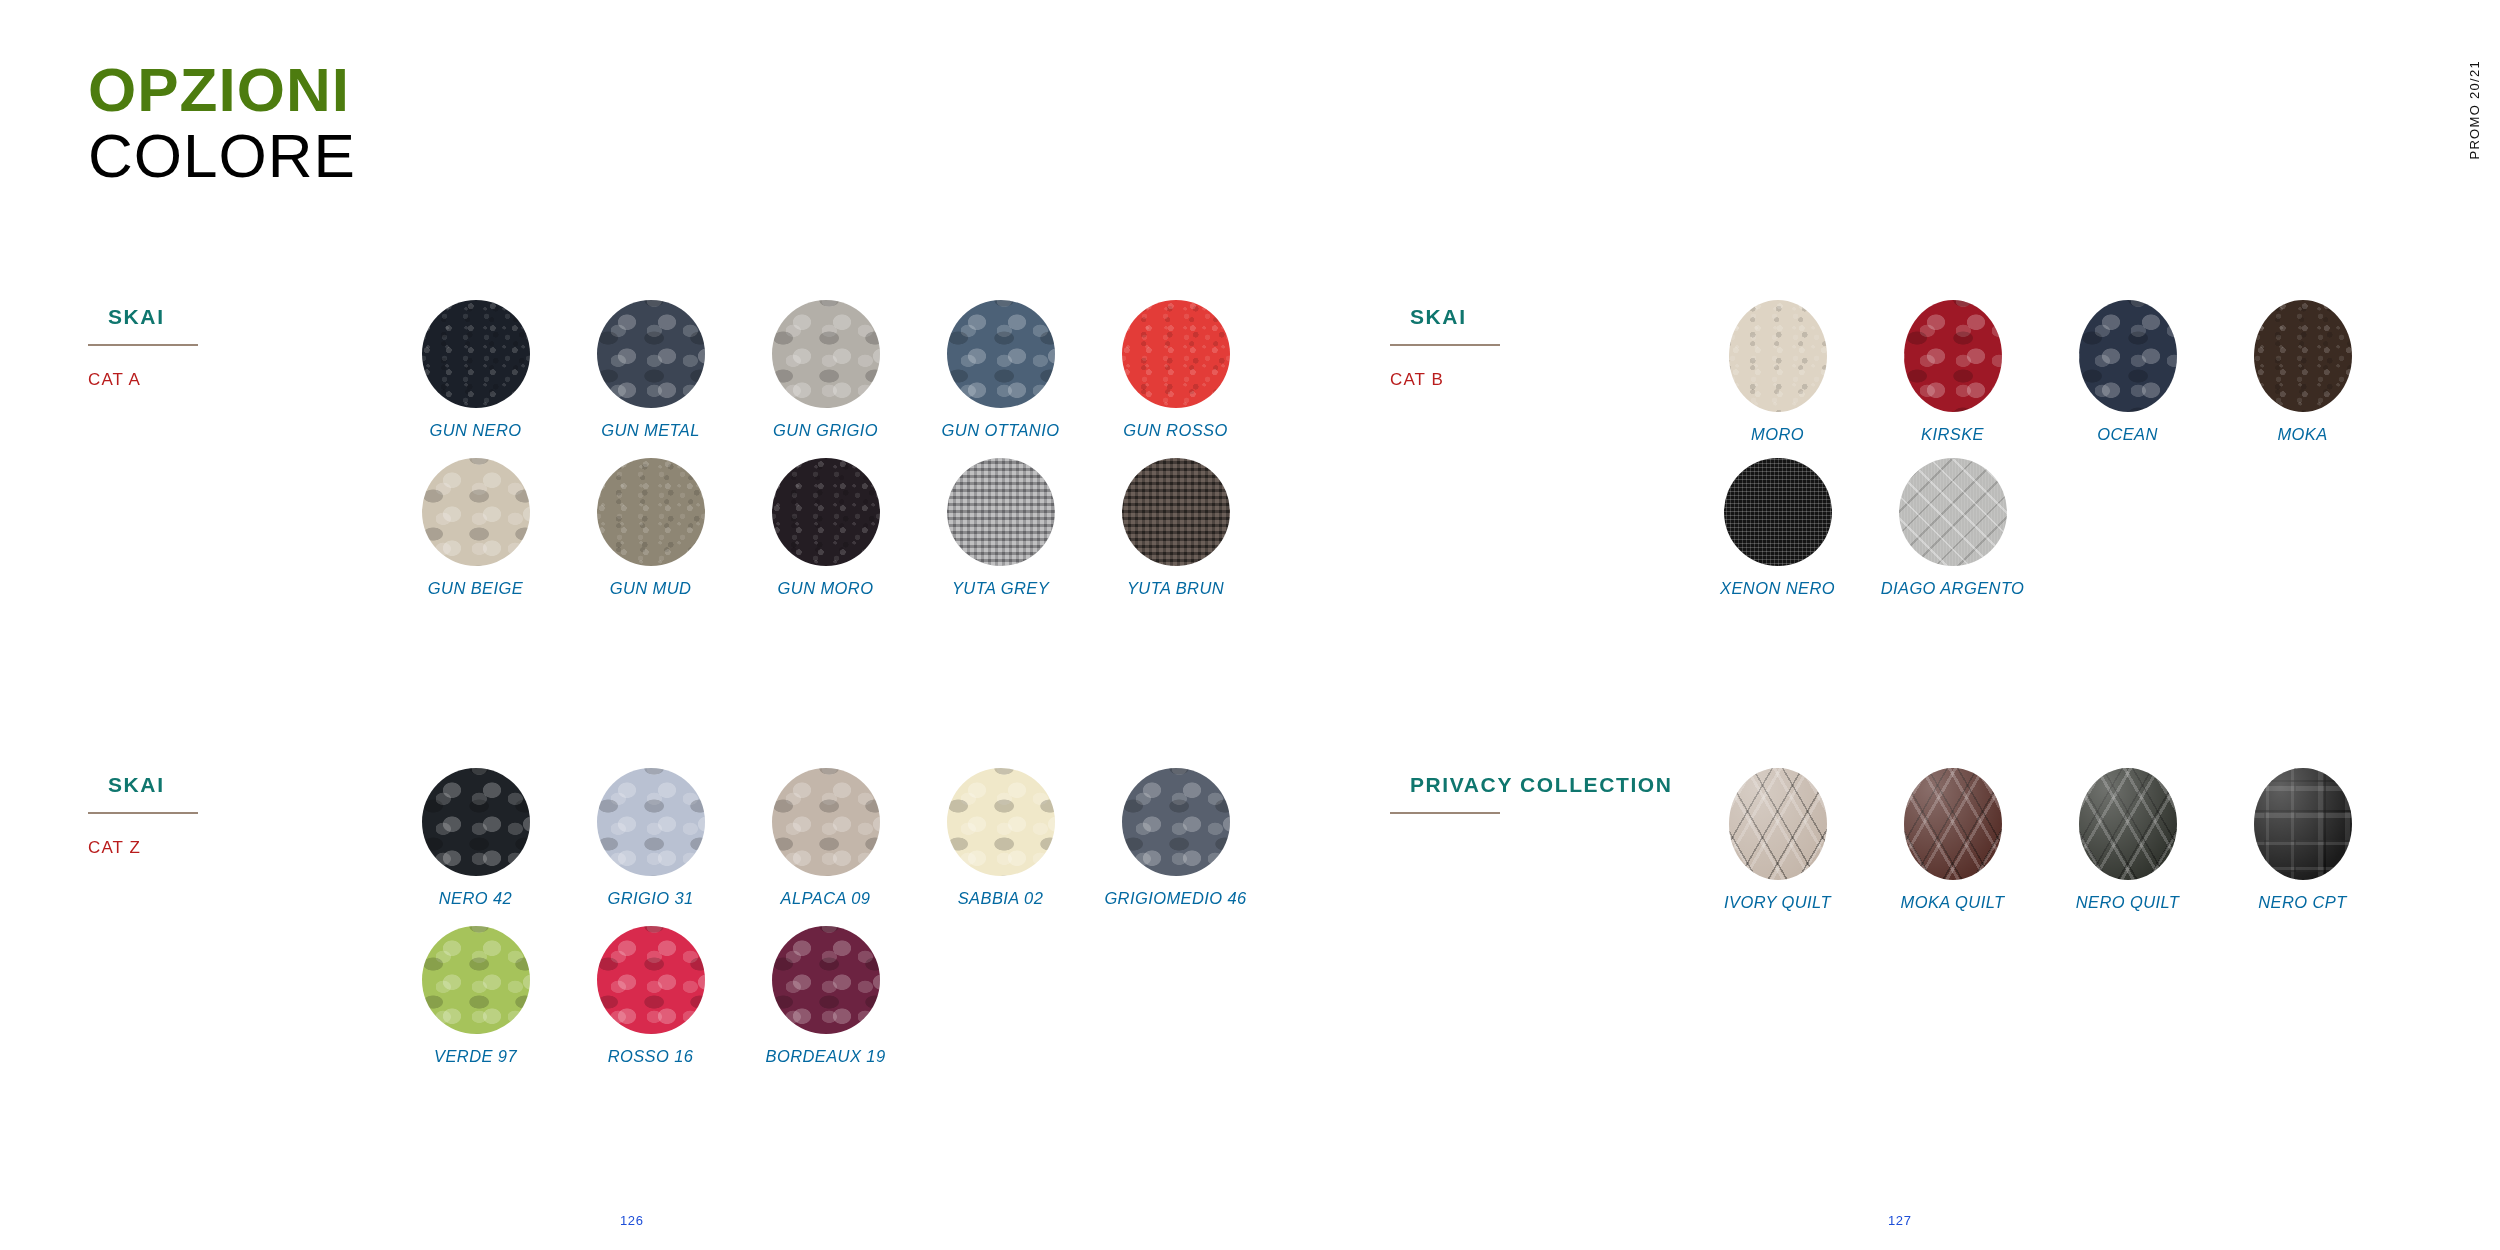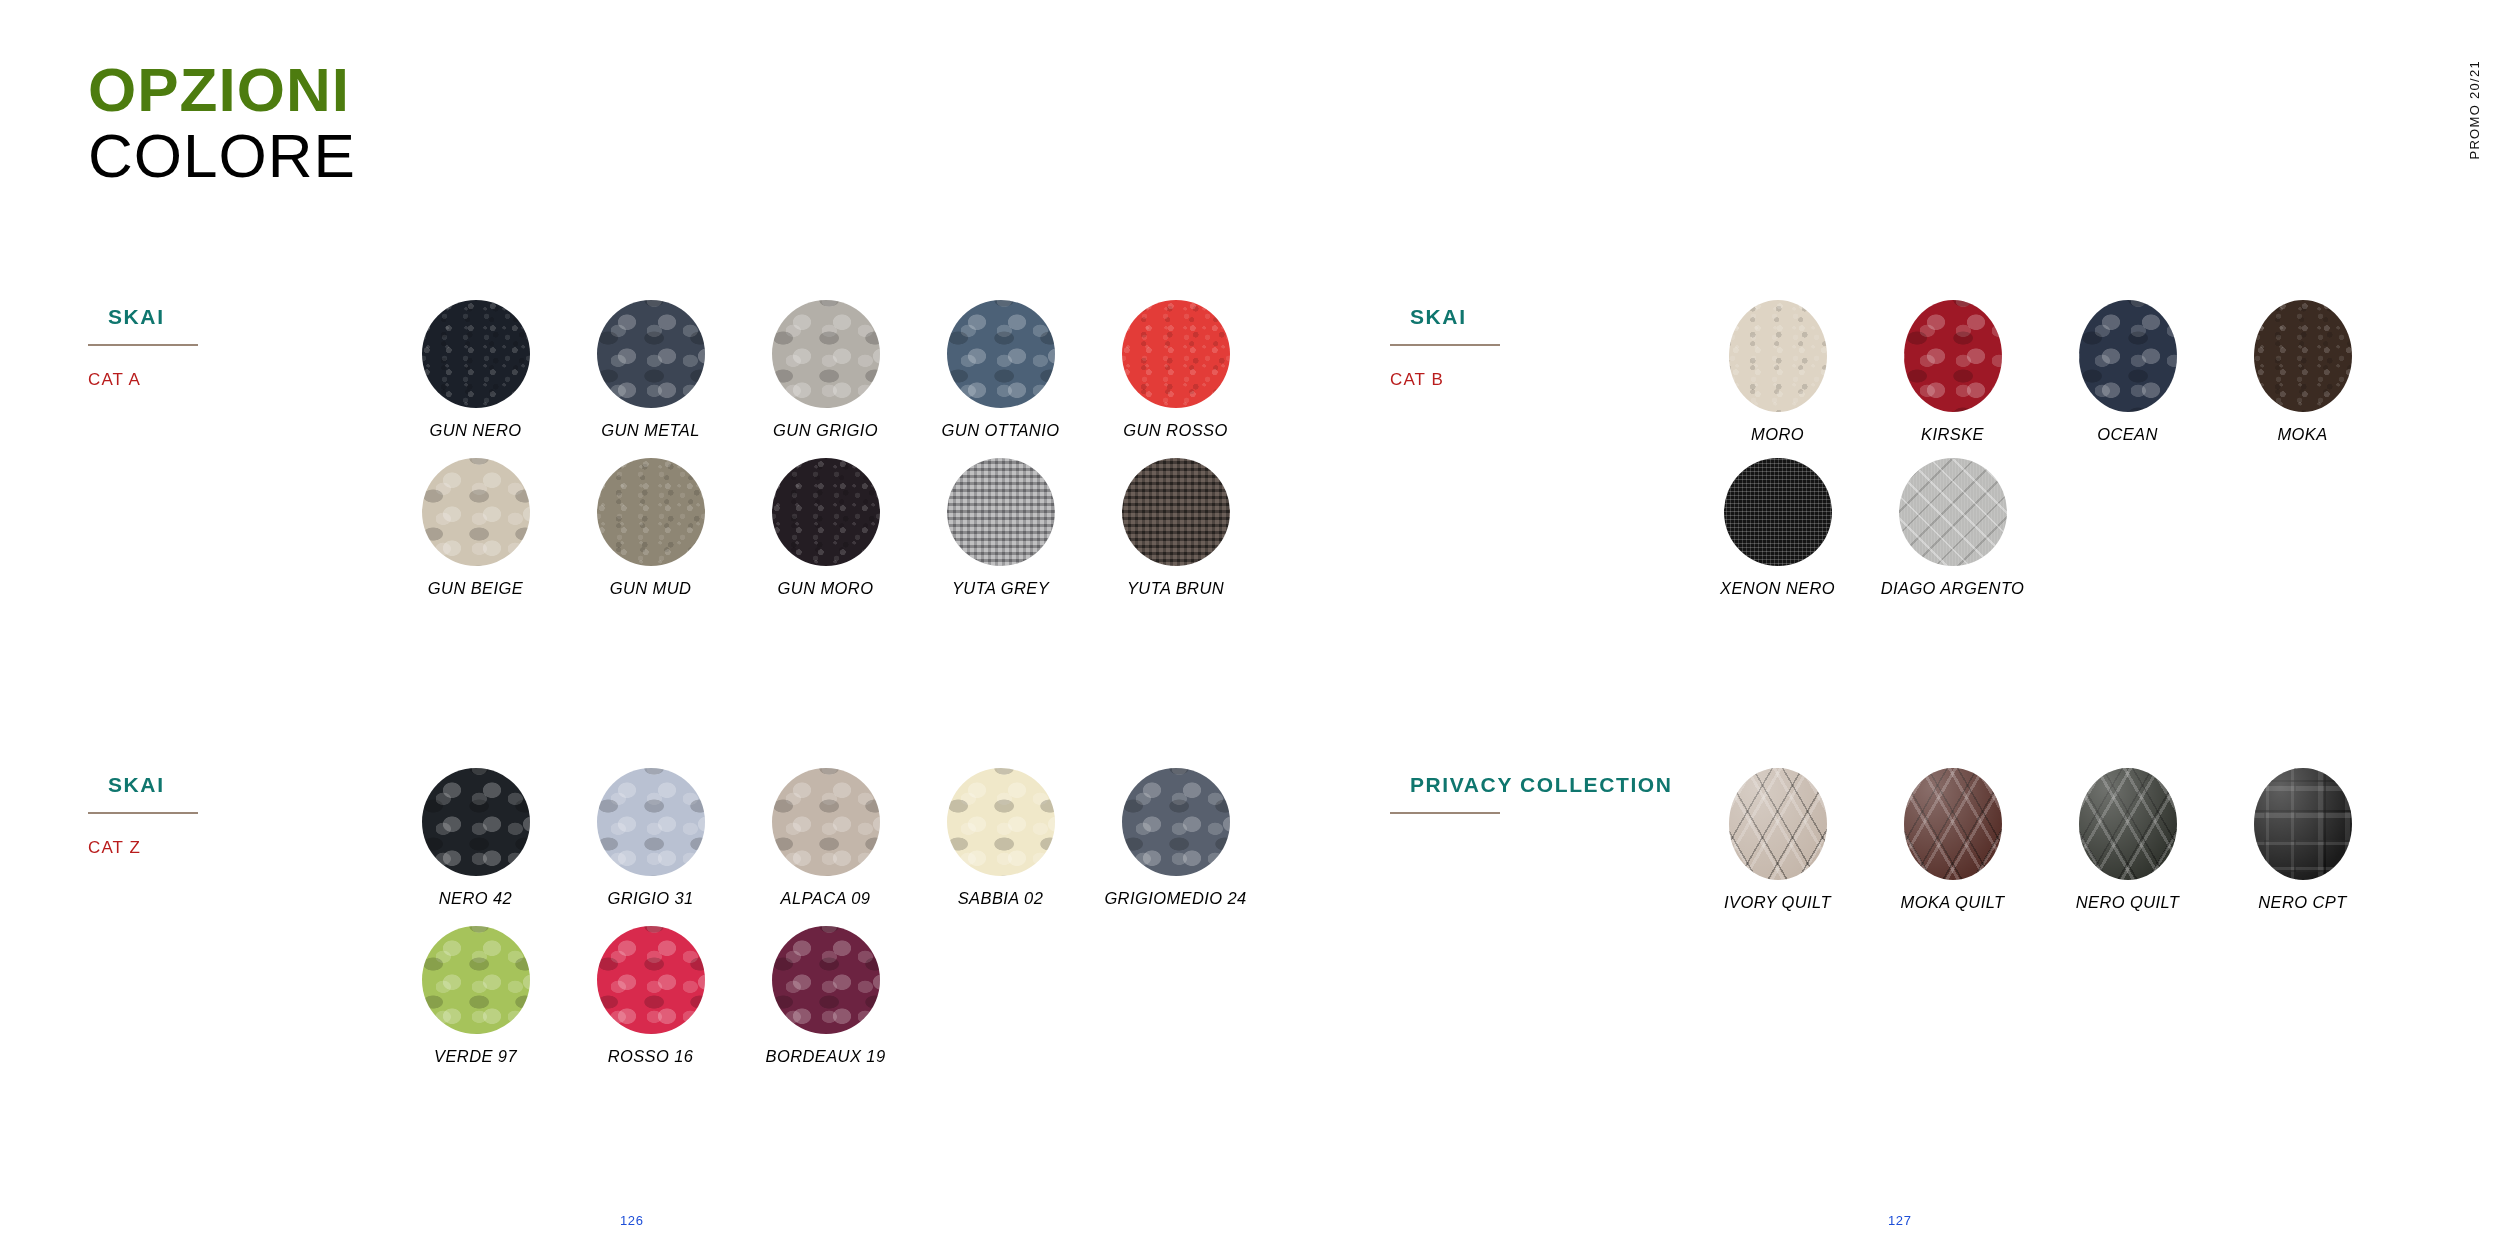--- a/index.html
+++ b/index.html
@@ -119,21 +119,21 @@
     height: 112px;
     border-radius: 50% / 50%;
   }
   .swatch.outlined { box-shadow: inset 0 0 0 1px #b9b9b9; }
 
   .swatch-label {
     margin-top: 13px;
     font-size: 16.5px;
     font-style: italic;
     font-weight: 500;
-    color: #000000;
+    color: #0369a1;
     letter-spacing: 0.4px;
     white-space: nowrap;
     text-align: center;
   }
 
   
   .tex { position: absolute; inset: -20%; }
 
   
   .tex-grain {
@@ -326,21 +326,21 @@
           <div class="swatch-cell">
             <div class="swatch" style="background: rgb(240, 232, 201);">
               <div class="tex tex-croc"></div>
             </div>
             <div class="swatch-label">SABBIA 02</div>
           </div>
           <div class="swatch-cell">
             <div class="swatch" style="background: rgb(88, 96, 110);">
               <div class="tex tex-croc"></div>
             </div>
-            <div class="swatch-label">GRIGIOMEDIO 24</div>
+            <div class="swatch-label">GRIGIOMEDIO 46</div>
           </div>
         </div>
         <div class="swatch-row">
           <div class="swatch-cell">
             <div class="swatch" style="background: rgb(166, 195, 91);">
               <div class="tex tex-croc"></div>
             </div>
             <div class="swatch-label">VERDE 97</div>
           </div>
           <div class="swatch-cell">

